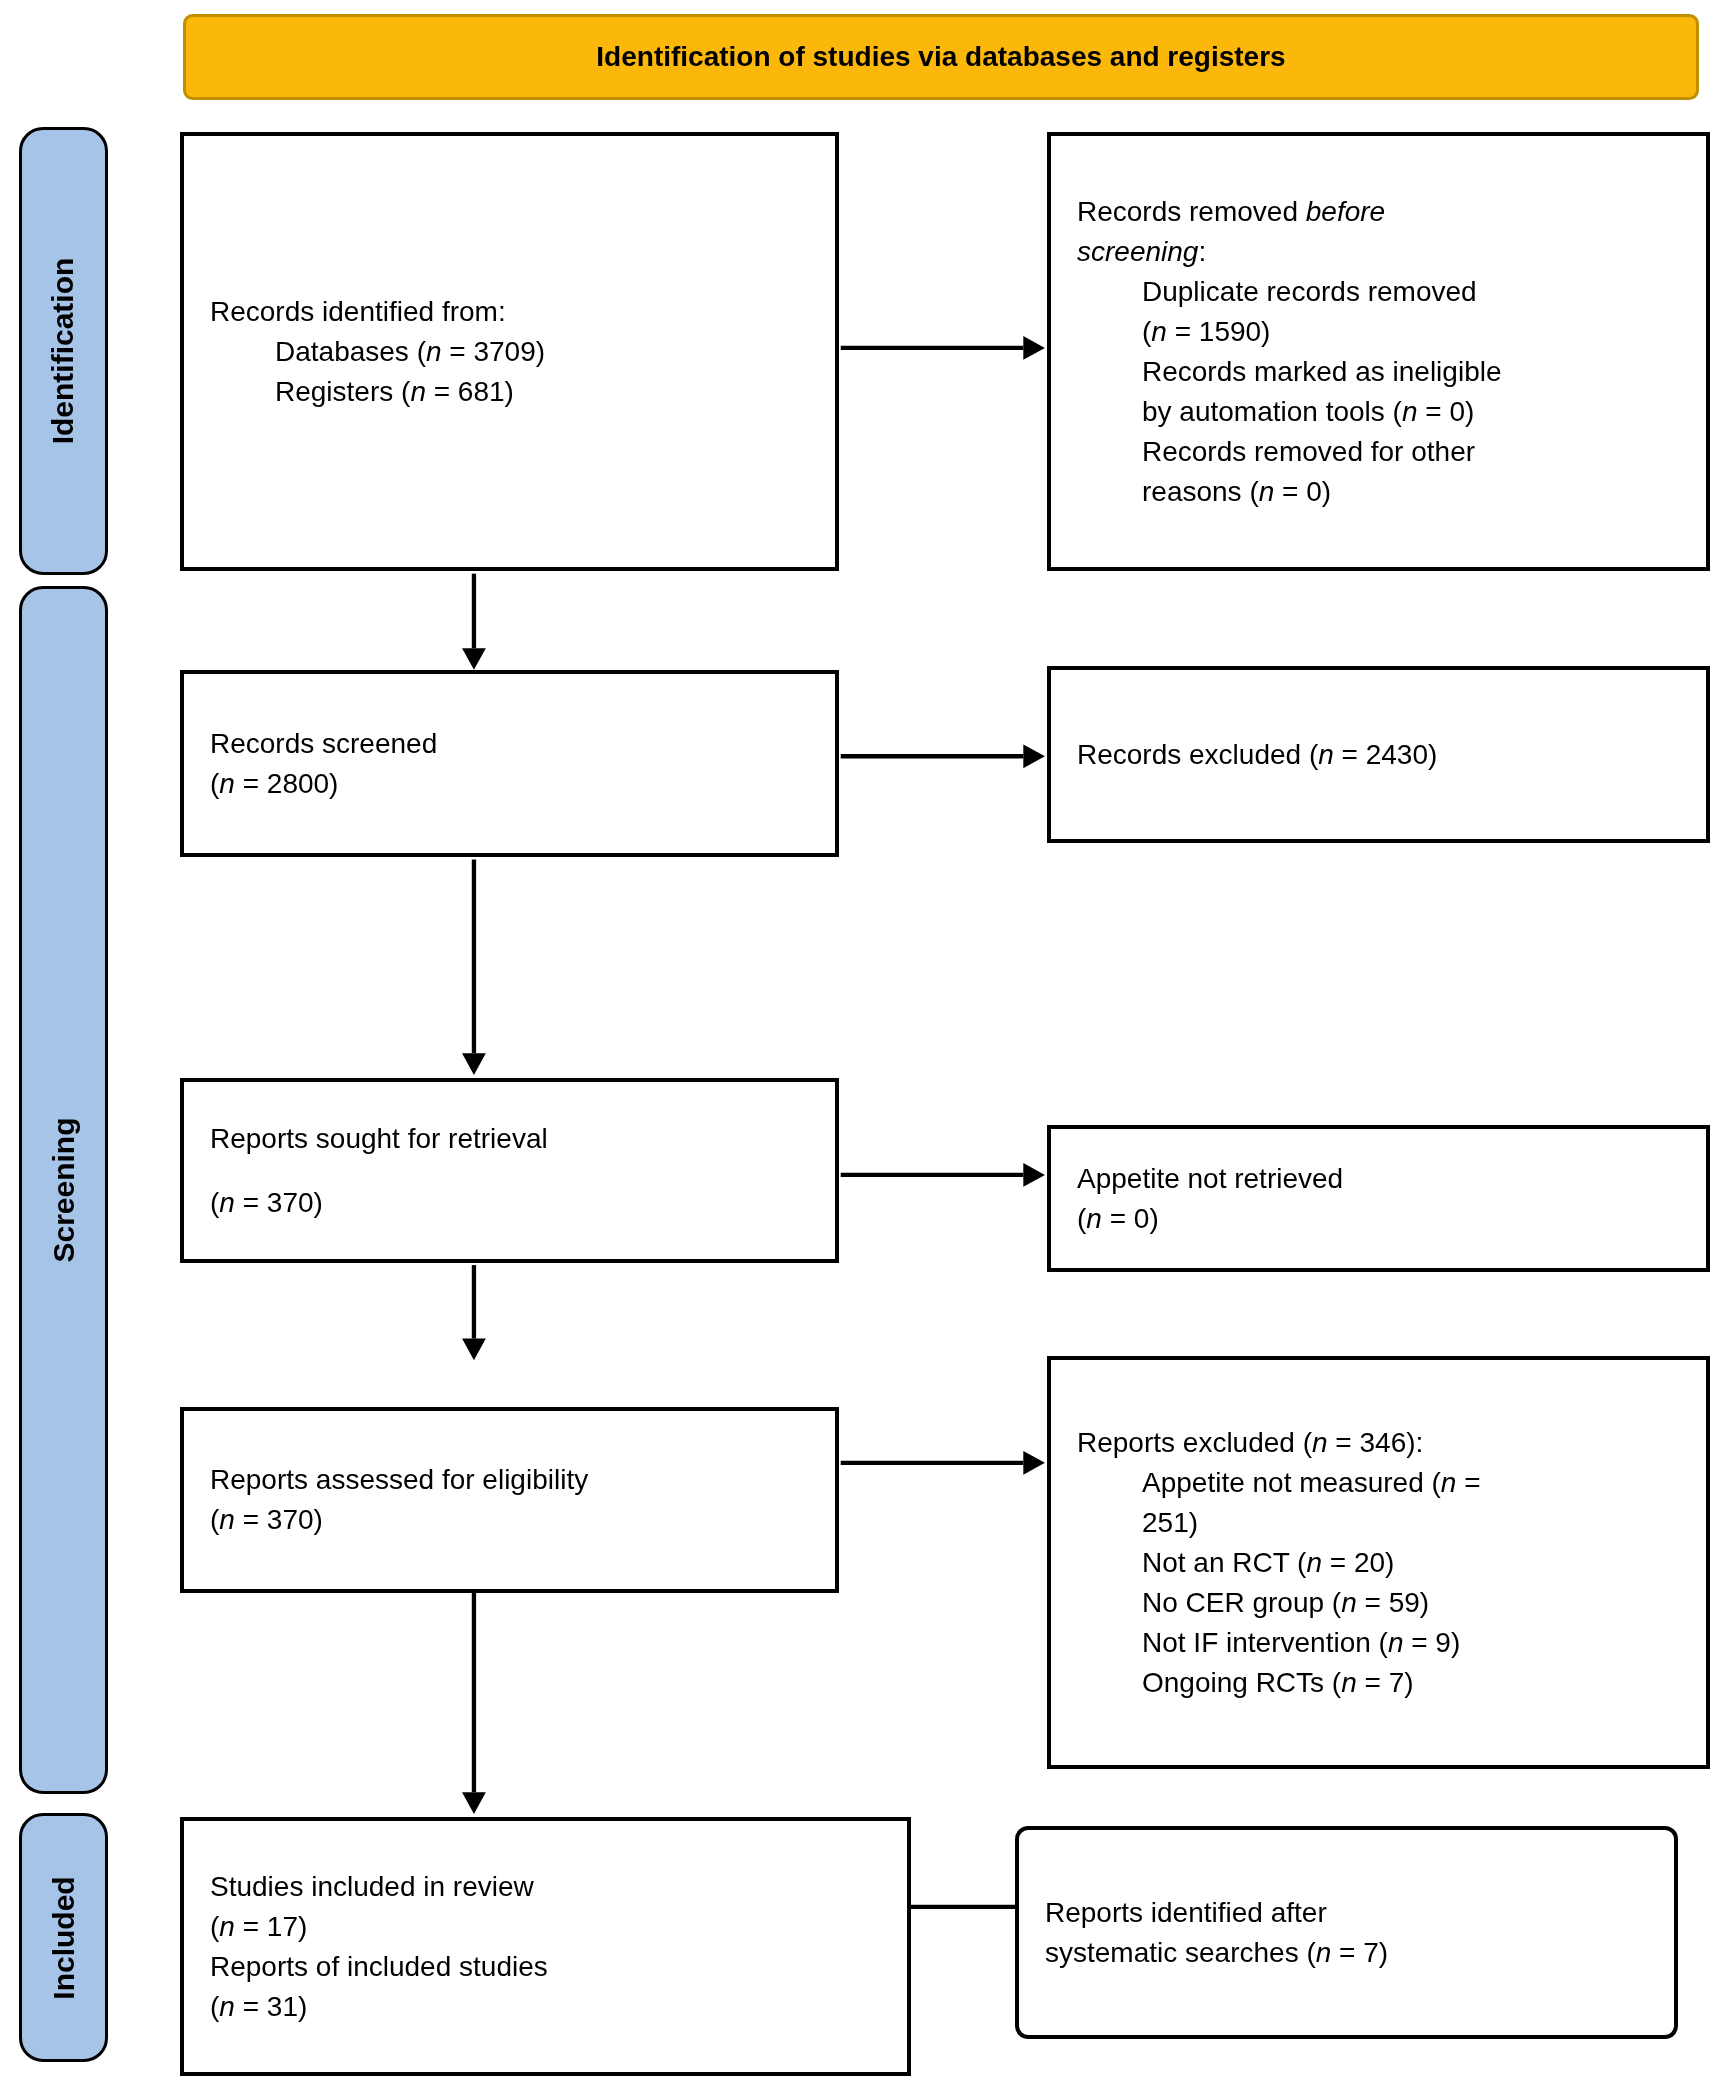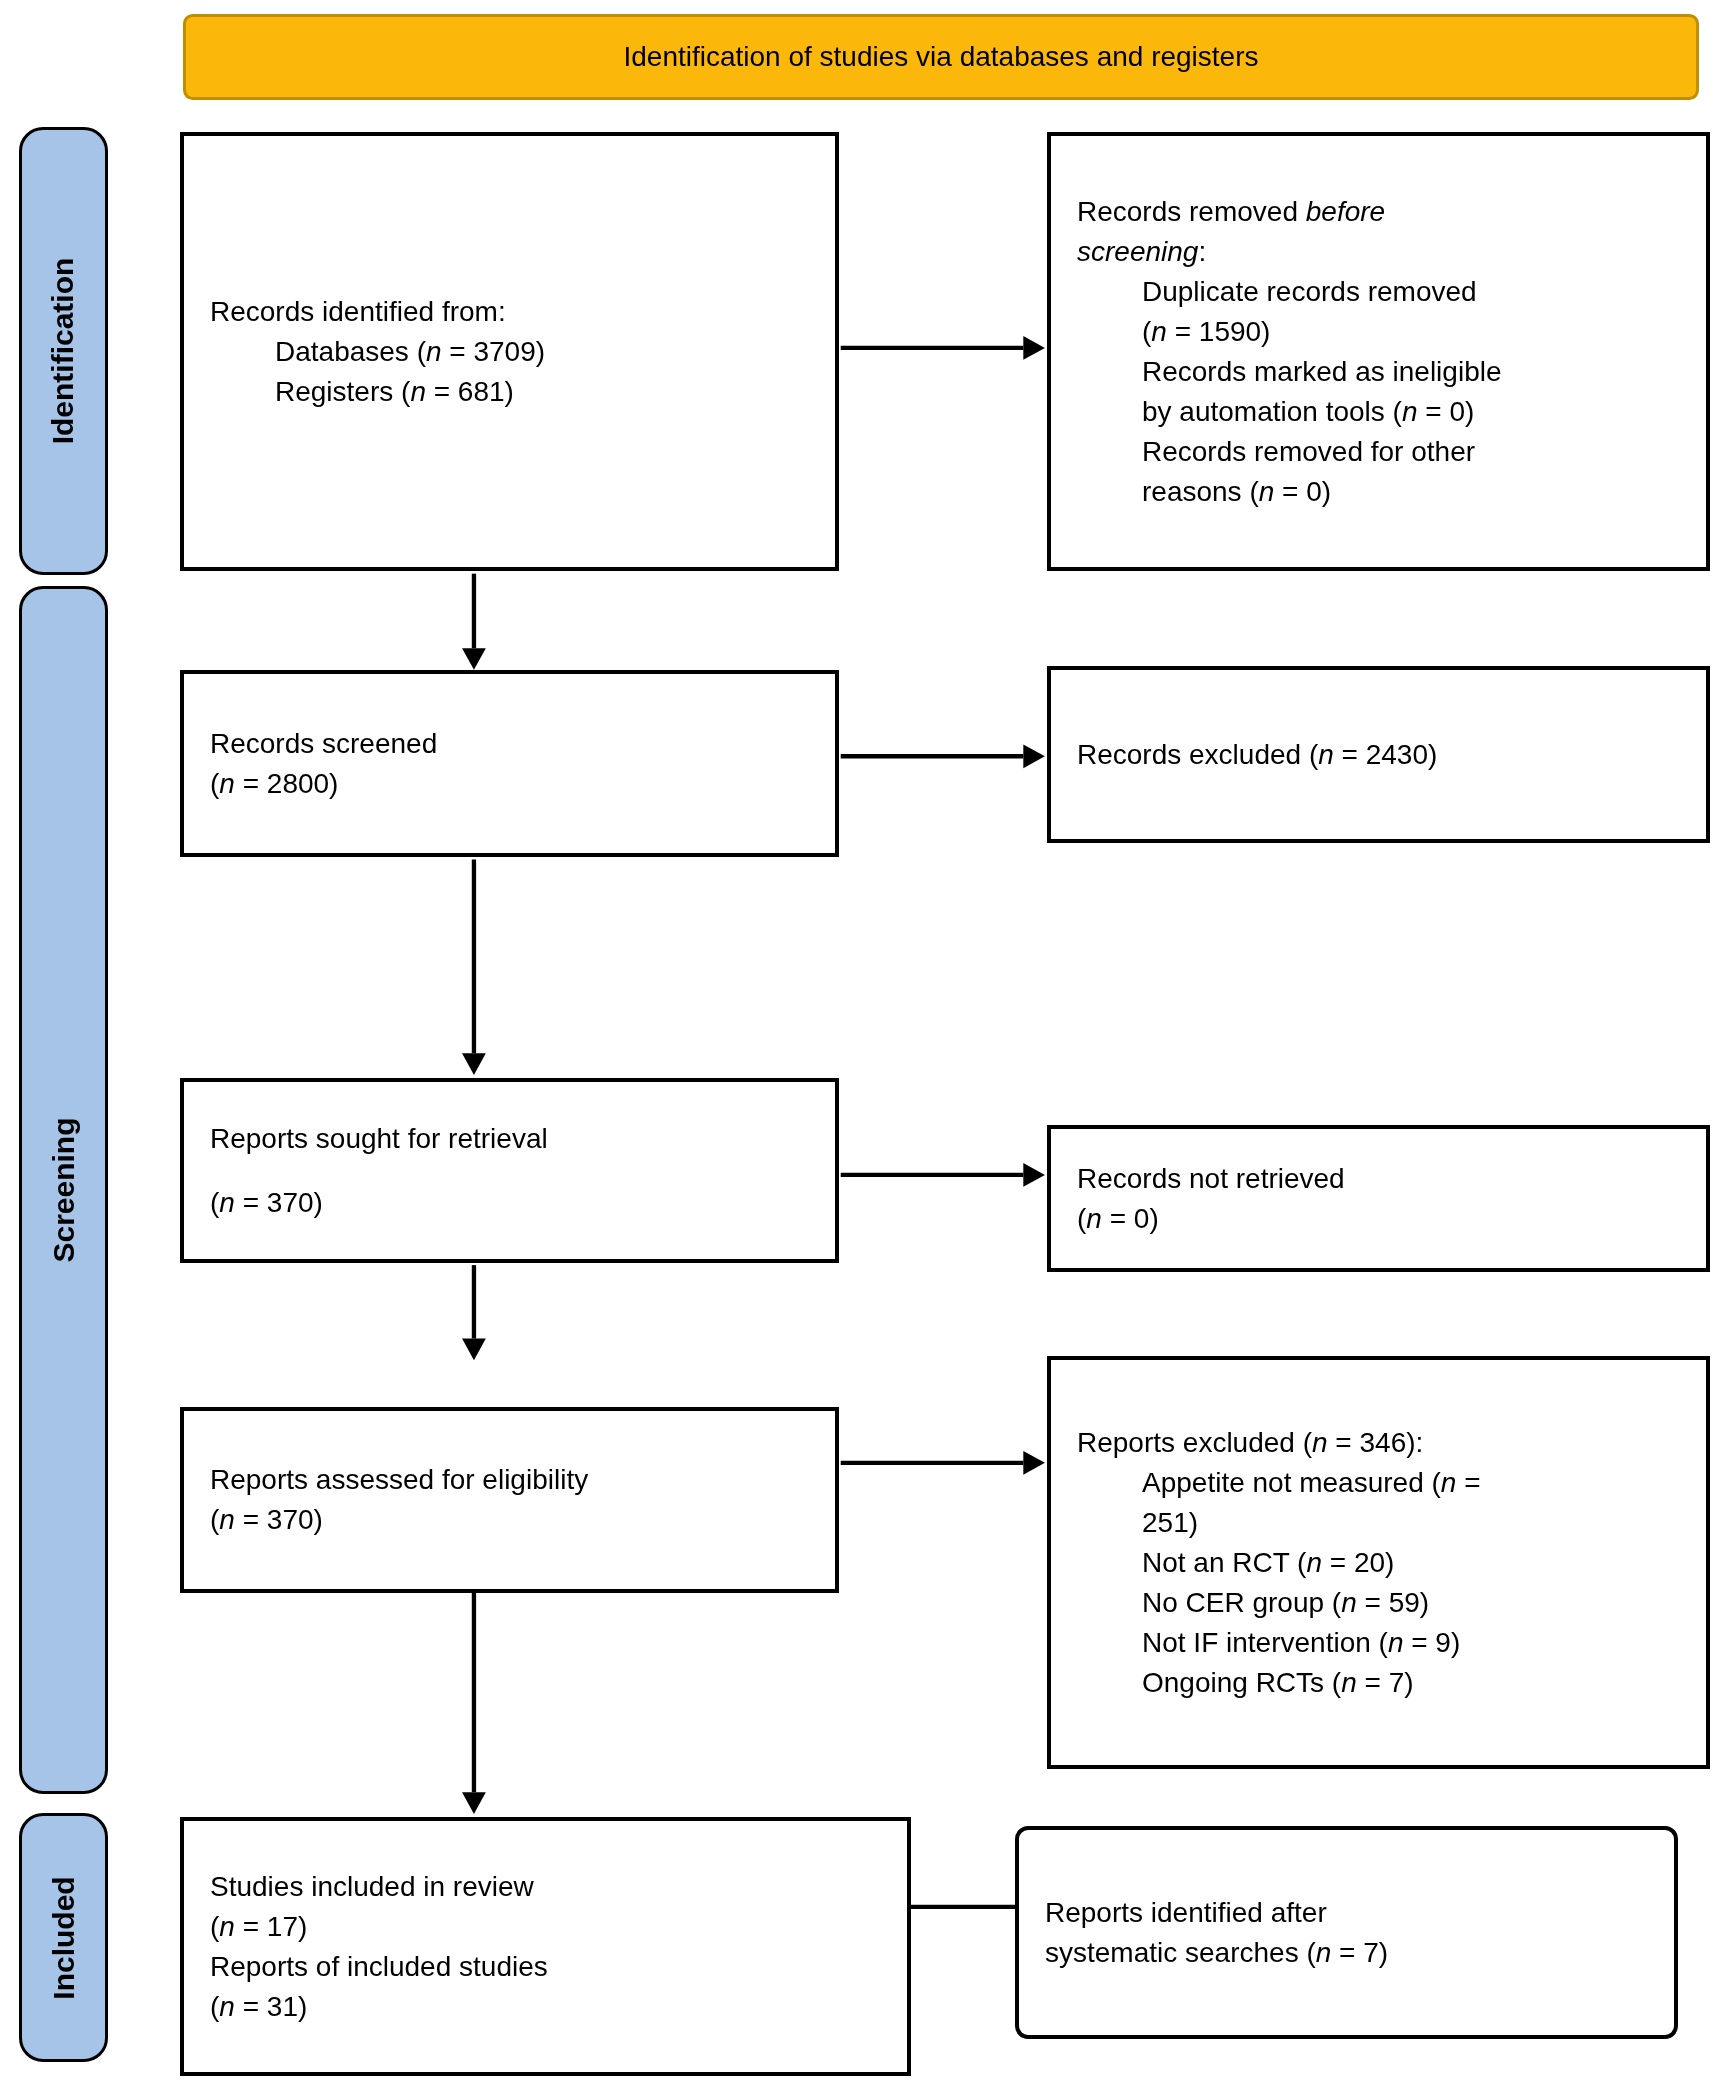--- a/index.html
+++ b/index.html
@@ -23,21 +23,21 @@
     position: absolute;
     left: 183px; top: 13.5px; width: 1516px; height: 86px;
     box-sizing: border-box;
     background: var(--banner-fill, #FBB80A);
     border: 3.2px solid var(--banner-border, #BF8F00);
     border-radius: 9.7px;
     display: flex; align-items: center; justify-content: center;
     z-index: 1;
   }
   .banner-label {
-    font-size: 28px; font-weight: normal; color: #000;
+    font-size: 28px; font-weight: bold; color: #000;
   }
   .stage-tab {
     position: absolute;
     box-sizing: border-box;
     background: var(--stage-fill, #A5C4E7);
     border: 3.2px solid var(--stage-border, #000);
     border-radius: 24px;
     display: flex; align-items: center; justify-content: center;
     z-index: 1;
   }
@@ -152,21 +152,21 @@
       <div class="line"><span>(</span><em>n</em><span> = 2800)</span></div>
     </div>
   <div class="box" id="box-records-excluded">
       <div class="line"><span>Records excluded (</span><em>n</em><span> = 2430)</span></div>
     </div>
   <div class="box" id="box-reports-sought">
       <div class="line"><span>Reports sought for retrieval</span></div>
       <div class="line"><span>(</span><em>n</em><span> = 370)</span></div>
     </div>
   <div class="box" id="box-reports-not-retrieved">
-      <div class="line"><span>Records not retrieved</span></div>
+      <div class="line"><span>Appetite not retrieved</span></div>
       <div class="line"><span>(</span><em>n</em><span> = 0)</span></div>
     </div>
   <div class="box" id="box-reports-assessed">
       <div class="line"><span>Reports assessed for eligibility</span></div>
       <div class="line"><span>(</span><em>n</em><span> = 370)</span></div>
     </div>
   <div class="box" id="box-reports-excluded">
       <div class="line"><span>Reports excluded (</span><em>n</em><span> = 346):</span></div>
       <div class="line indent"><span>Appetite not measured (</span><em>n</em><span> =</span></div>
       <div class="line indent"><span>251)</span></div>

